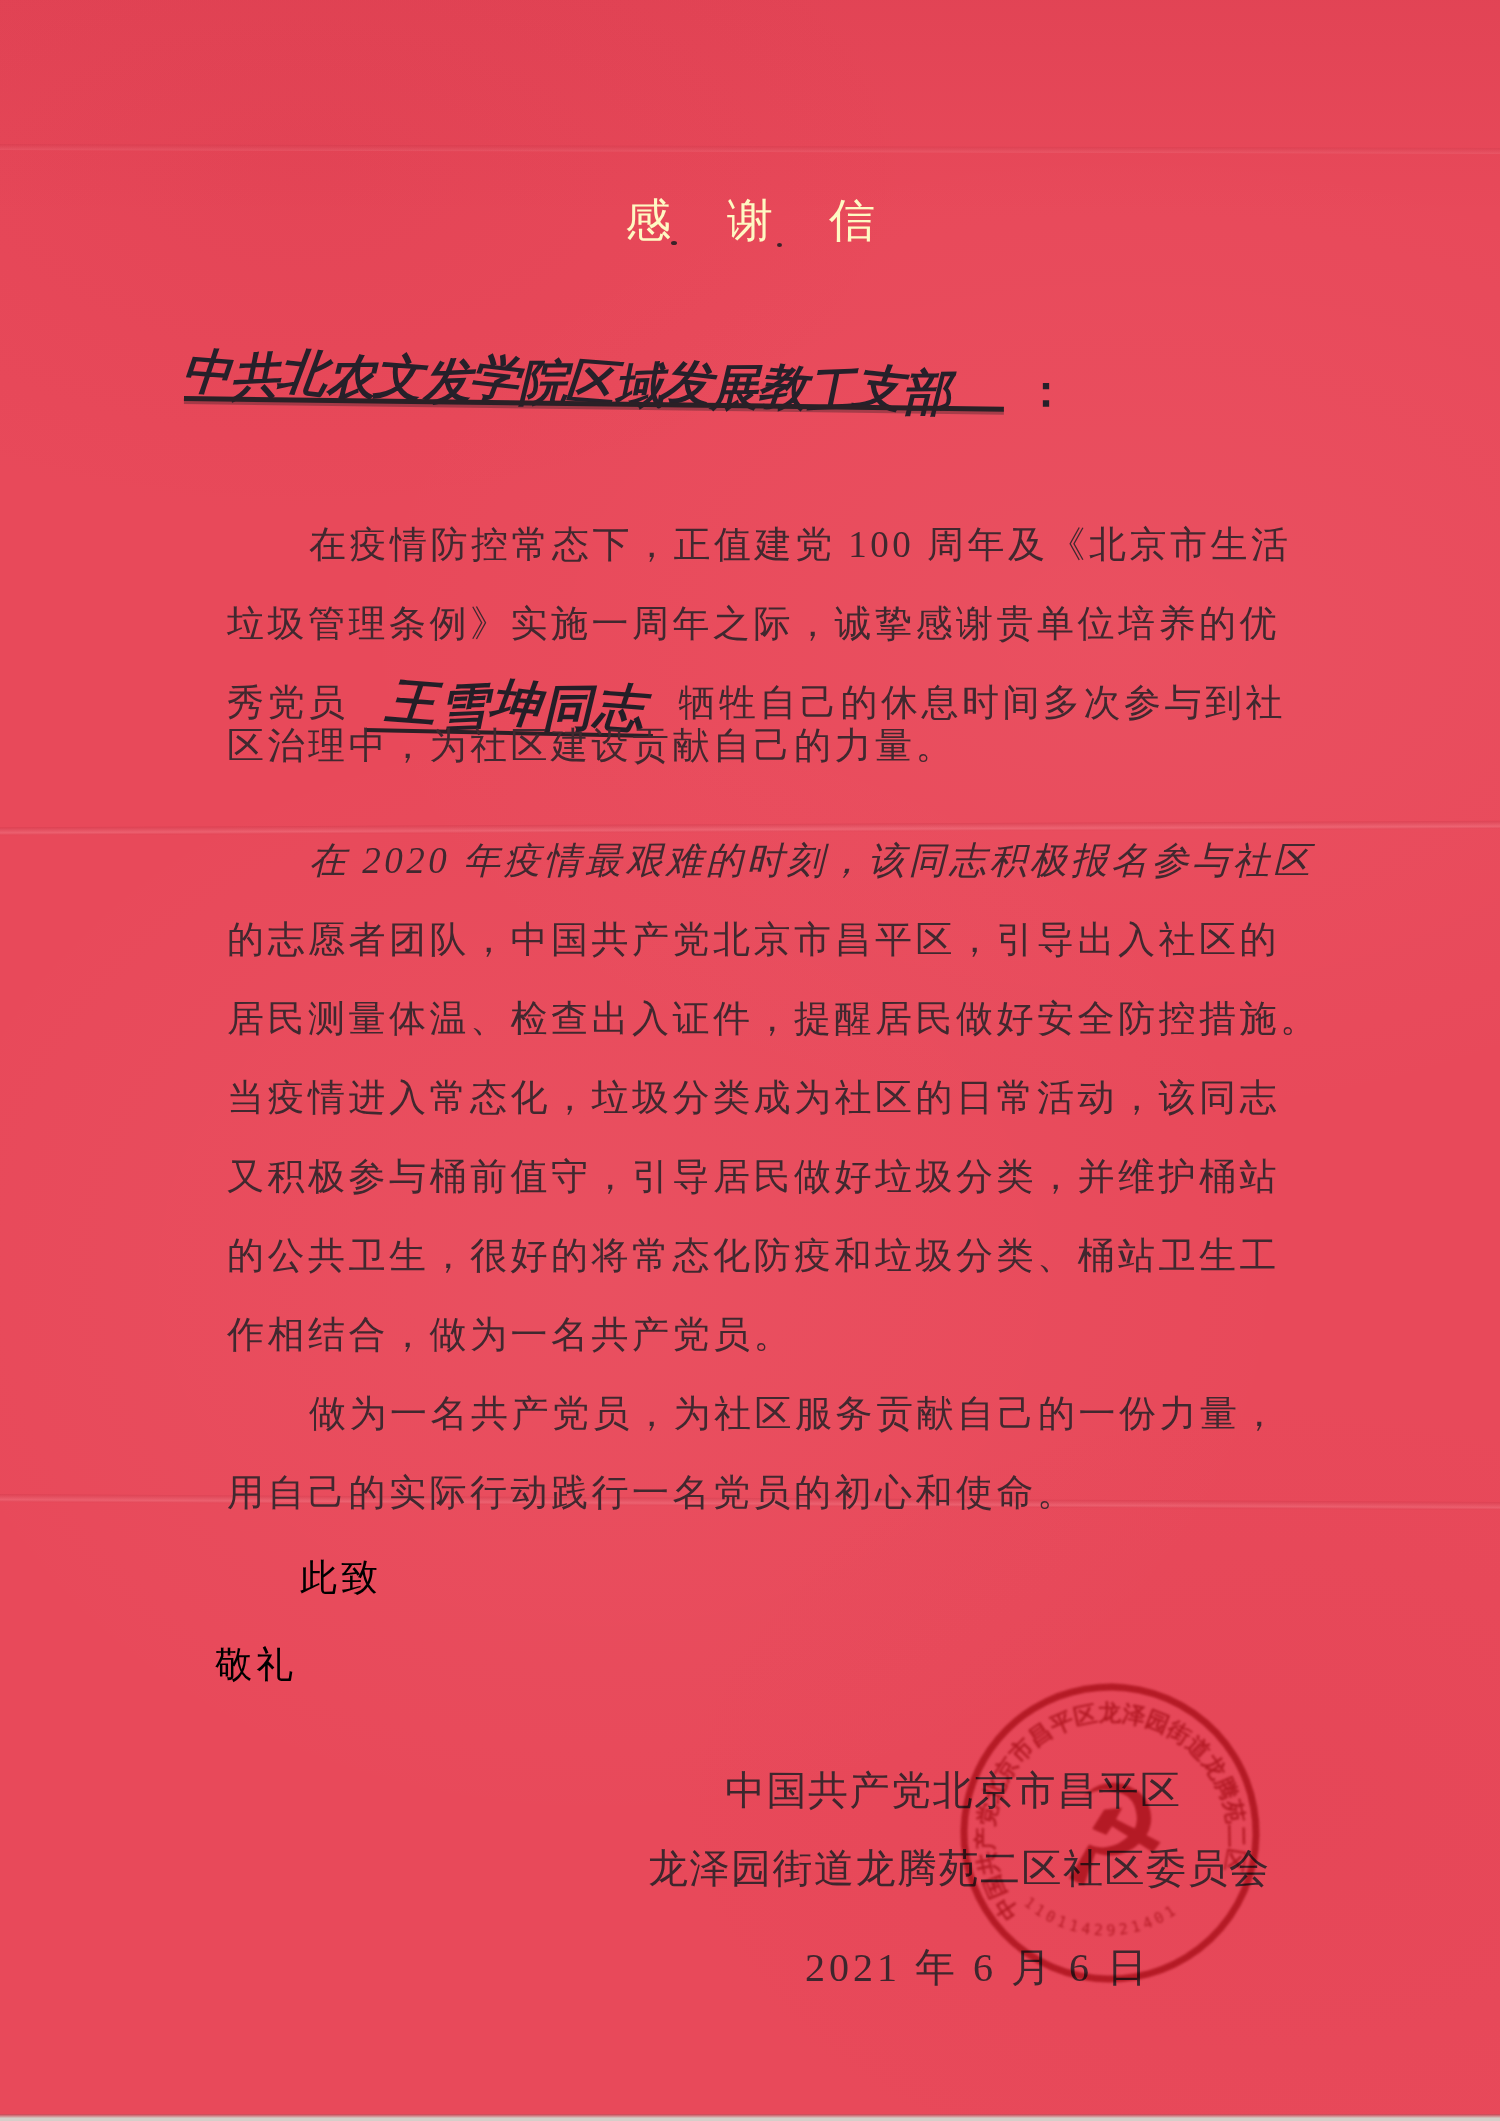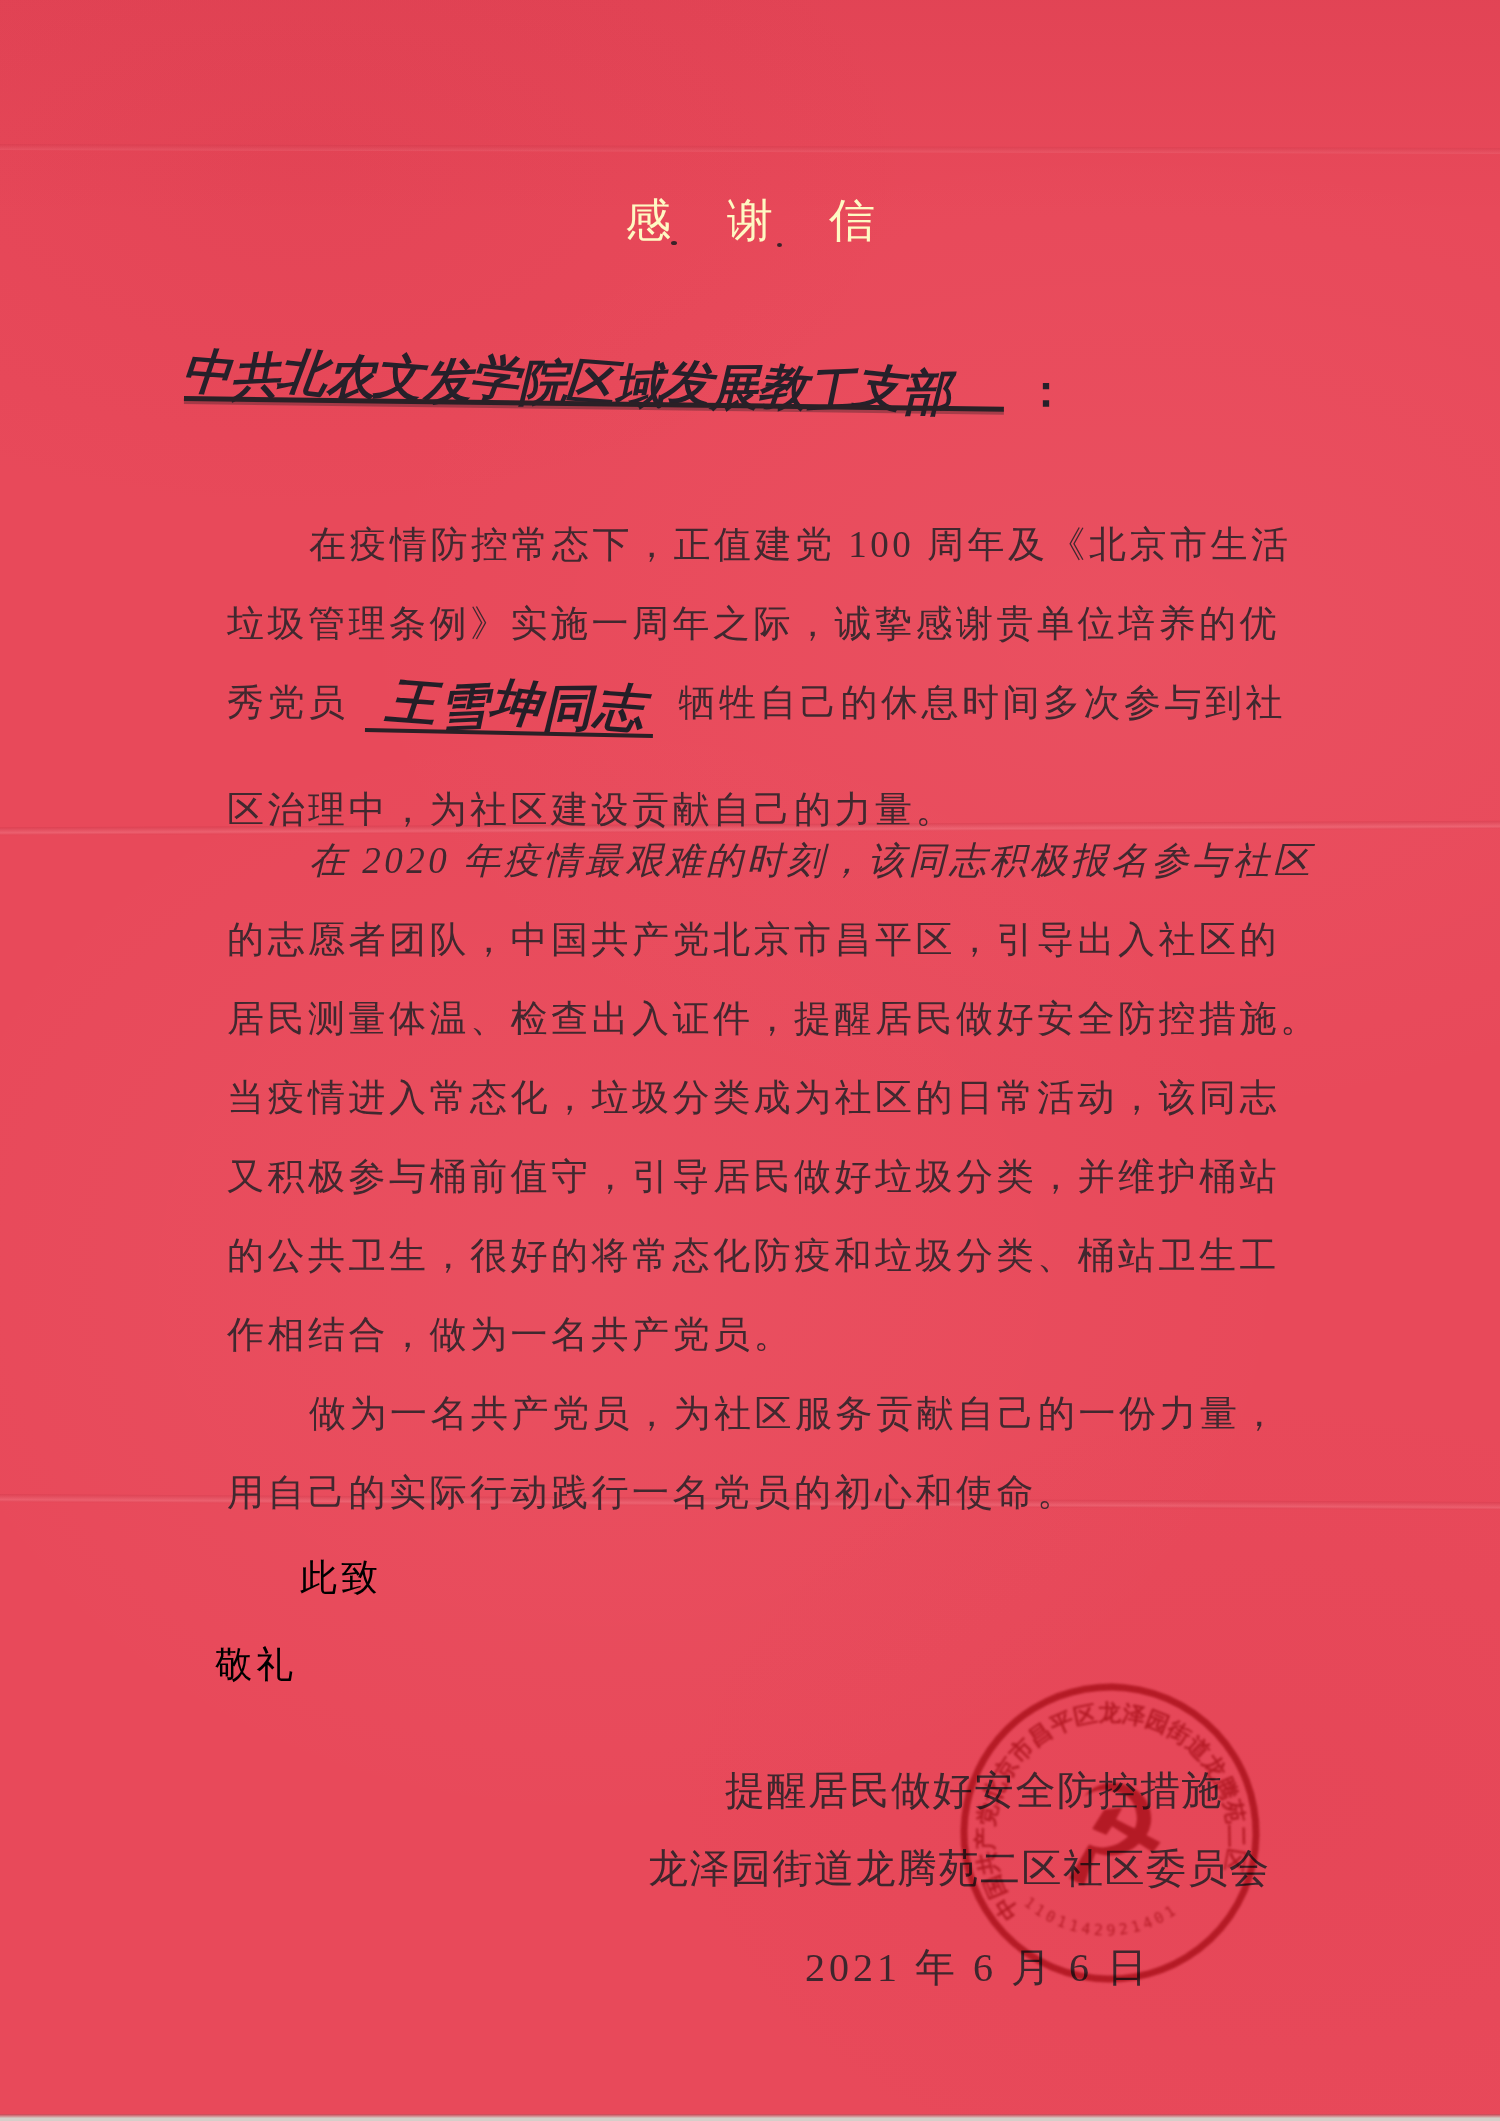--- a/index.html
+++ b/index.html
@@ -93,35 +93,35 @@
 <div class="speck" style="left:777px;top:243px;width:5px;height:4px;"></div>
 
 <div class="addressee split hand-jitter"><span class="c">中</span><span class="c">共</span><span class="c">北</span><span class="c">农</span><span class="c">文</span><span class="c">发</span><span class="c">学</span><span class="c">院</span><span class="c">区</span><span class="c">域</span><span class="c">发</span><span class="c">展</span><span class="c">教</span><span class="c">工</span><span class="c">支</span><span class="c">部</span></div>
 <div class="addr-underline"></div>
 <div class="addr-colon">：</div>
 
 <div class="bline indent" style="top:505px;">在疫情防控常态下，正值建党 100 周年及《北京市生活</div>
 <div class="bline" style="top:584px;">垃圾管理条例》实施一周年之际，诚挚感谢贵单位培养的优</div>
 <div class="bline" style="top:663px;"><span>秀党员</span><span class="hand-name split hand-jitter"><span class="c">王</span><span class="c">雪</span><span class="c">坤</span><span class="c">同</span><span class="c">志</span></span><span>牺牲自己的休息时间多次参与到社</span></div>
 <div class="name-underline"></div>
-<div class="bline" style="top:770px;">区治理中，为社区建设贡献自己的力量。</div>
+<div class="bline" style="top:706px;">区治理中，为社区建设贡献自己的力量。</div>
 <div class="bline indent" style="top:821px;font-style:italic;">在 2020 年疫情最艰难的时刻，该同志积极报名参与社区</div>
 <div class="bline" style="top:900px;">的志愿者团队，中国共产党北京市昌平区，引导出入社区的</div>
 <div class="bline" style="top:979px;">居民测量体温、检查出入证件，提醒居民做好安全防控措施。</div>
 <div class="bline" style="top:1058px;">当疫情进入常态化，垃圾分类成为社区的日常活动，该同志</div>
 <div class="bline" style="top:1137px;">又积极参与桶前值守，引导居民做好垃圾分类，并维护桶站</div>
 <div class="bline" style="top:1216px;">的公共卫生，很好的将常态化防疫和垃圾分类、桶站卫生工</div>
 <div class="bline" style="top:1295px;">作相结合，做为一名共产党员。</div>
 <div class="bline indent" style="top:1374px;">做为一名共产党员，为社区服务贡献自己的一份力量，</div>
 <div class="bline" style="top:1453px;">用自己的实际行动践行一名党员的初心和使命。</div>
 
 <div class="closing-line" style="left:300px;top:1553px;">此致</div>
 <div class="closing-line" style="left:215px;top:1640px;">敬礼</div>
 
-<div class="sig-line" style="left:725px;top:1763px;">提醒居民做好安全防控措施</div>
+<div class="sig-line" style="left:725px;top:1763px;">中国共产党北京市昌平区</div>
 <div class="sig-line" style="left:648px;top:1841px;text-align:right;">龙泽园街道龙腾苑二区社区委员会</div>
 <div class="sig-line" style="left:805px;top:1940px;letter-spacing:4px;">2021 年 6 月 6 日</div>
 
 <div class="stamp">
   <svg width="330" height="330" viewBox="0 0 330 330">
     <defs>
       <filter id="inkblur" x="-10%" y="-10%" width="120%" height="120%">
         <feGaussianBlur stdDeviation="0.8"></feGaussianBlur>
       </filter>
       <path id="arcTop" d="M 63 230 A 118 118 0 1 1 267 230" fill="none"></path>

